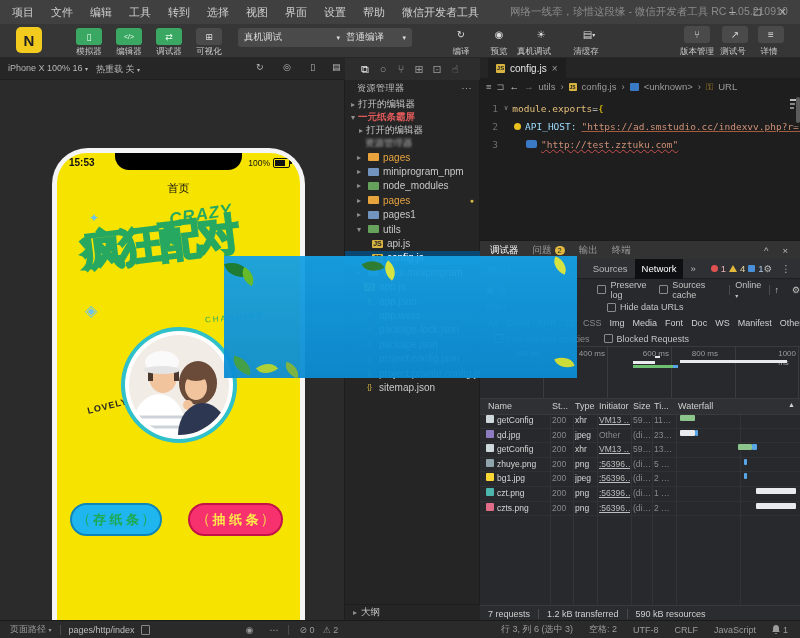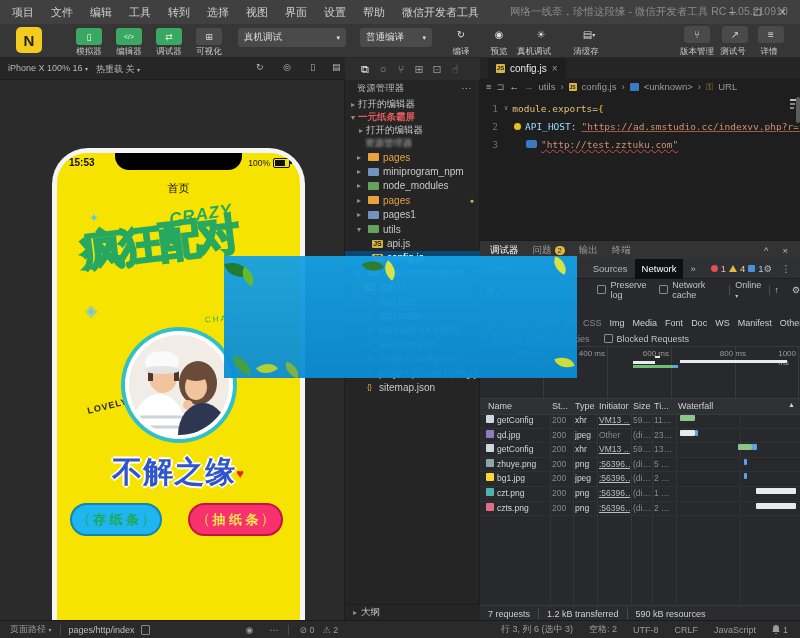--- a/index.html
+++ b/index.html
@@ -145,21 +145,21 @@
     <div class="tlabel" style="left:149px">调试器</div>
     <div class="tbtn gray" style="left:196px">
         <span>⊞</span>
       </div>
     <div class="tlabel" style="left:189px">可视化</div>
 
     <div class="dd" style="left:238px;width:108px">
       <span>真机调试</span>
       <span style="font-size:7px">▾</span>
     </div>
-    <div class="dd" style="left:360px;width:72px">
+    <div class="dd" style="left:340px;width:72px">
       <span>普通编译</span>
       <span style="font-size:7px">▾</span>
     </div>
 
     <div class="iconbtn" style="left:448px;background:transparent">
         <span>↻</span>
       </div>
     <div class="tlabel" style="left:441px">编译</div>
     <div class="iconbtn" style="left:486px;background:transparent">
         <span>◉</span>
@@ -234,21 +234,20 @@
             <ellipse cx="43" cy="45" rx="18" ry="4" fill="#e4e4e4"></ellipse>
             <ellipse cx="79" cy="58" rx="19" ry="22" fill="#6a4a38"></ellipse>
             <ellipse cx="77" cy="62" rx="11" ry="13" fill="#f2c49e"></ellipse>
             <ellipse cx="77" cy="50" rx="12" ry="6" fill="#6a4a38"></ellipse>
             <circle cx="69" cy="80" r="5" fill="#f2c49e"></circle>
             <ellipse cx="84" cy="110" rx="25" ry="32" fill="#2d3752"></ellipse>
             <path d="M10 96 Q60 128 110 92 L110 120 L10 120 Z" fill="#ec2e79"></path>
           </g>
         </svg>
 
-        <div class="line2"><span>不解之缘</span><span class="lips">♥</span></div>
 
         <div class="pill blue">
             <span class="paren">（</span>
             <span>存 纸 条</span>
             <span class="paren">）</span>
           </div>
         <div class="pill pink">
             <span class="paren">（</span>
             <span>抽 纸 条</span>
             <span class="paren">）</span>
@@ -489,29 +488,36 @@
 
     <div class="drow" style="top:40px;height:17px;padding-left:6px">
       <span style="color:#8a8a8a">◉</span>
       <span style="color:#8a8a8a">⊘</span>
       <span style="margin-left:86px;display:flex;align-items:center;gap:4px">
           <span class="cb"></span>
           <span>Preserve log</span>
         </span>
       <span style="display:flex;align-items:center;gap:4px">
           <span class="cb"></span>
-          <span>Network cache</span>
+          <span>Sources cache</span>
         </span>
       <span class="vd"></span>
       <span><span>Online</span> <span style="font-size:6px">▾</span></span>
       <span class="vd"></span>
       <span>↑</span>
       <span style="margin-left:8px">⚙</span>
     </div>
 
+    <div class="drow" style="top:58px;height:16px;padding-left:6px">
+      <span style="color:#7a7a7a">Filter</span>
+      <span style="margin-left:96px;display:flex;align-items:center;gap:4px">
+          <span class="cb"></span>
+          <span>Hide data URLs</span>
+        </span>
+    </div>
 
     <div class="drow" style="top:74px;height:16px;padding-left:8px;gap:8px">
       <span class="chip dim">All</span>
       <span class="chip dim">Cloud</span>
       <span class="chip dim">XHR</span>
       <span class="chip dim">JS</span>
       <span class="chip dim">CSS</span>
       <span class="chip">Img</span>
       <span class="chip">Media</span>
       <span class="chip">Font</span>
@@ -529,21 +535,21 @@
       <span style="display:flex;align-items:center;gap:4px">
           <span class="cb"></span>
           <span>Blocked Requests</span>
         </span>
     </div>
 
     <div class="abs" style="left:0;top:105px;width:320px;height:52px;border-top:1px solid #3a3a3a">
       <span class="tl-label" style="left:61px">200 ms</span>
       <span class="tl-label" style="left:125px">400 ms</span>
       <span class="tl-label" style="left:189px">600 ms</span>
-      <span class="tl-label" style="left:266px">800 ms</span>
+      <span class="tl-label" style="left:238px">800 ms</span>
       <span class="tl-label" style="left:316px">1000 ms</span>
       <div class="gline" style="left:63px;top:0;height:52px"></div>
       <div class="gline" style="left:127px;top:0;height:52px"></div>
       <div class="gline" style="left:191px;top:0;height:52px"></div>
       <div class="gline" style="left:255px;top:0;height:52px"></div>
       <div class="gline" style="left:318px;top:0;height:52px"></div>
       <div class="abs" style="left:153px;top:14px;width:22px;height:3px;background:#e8eaed"></div>
       <div class="abs" style="left:153px;top:18px;width:40px;height:3px;background:#6fbf73"></div>
       <div class="abs" style="left:193px;top:18px;width:5px;height:3px;background:#58a6e8"></div>
       <div class="abs" style="left:175px;top:9px;width:5px;height:2px;background:#e8eaed"></div>

